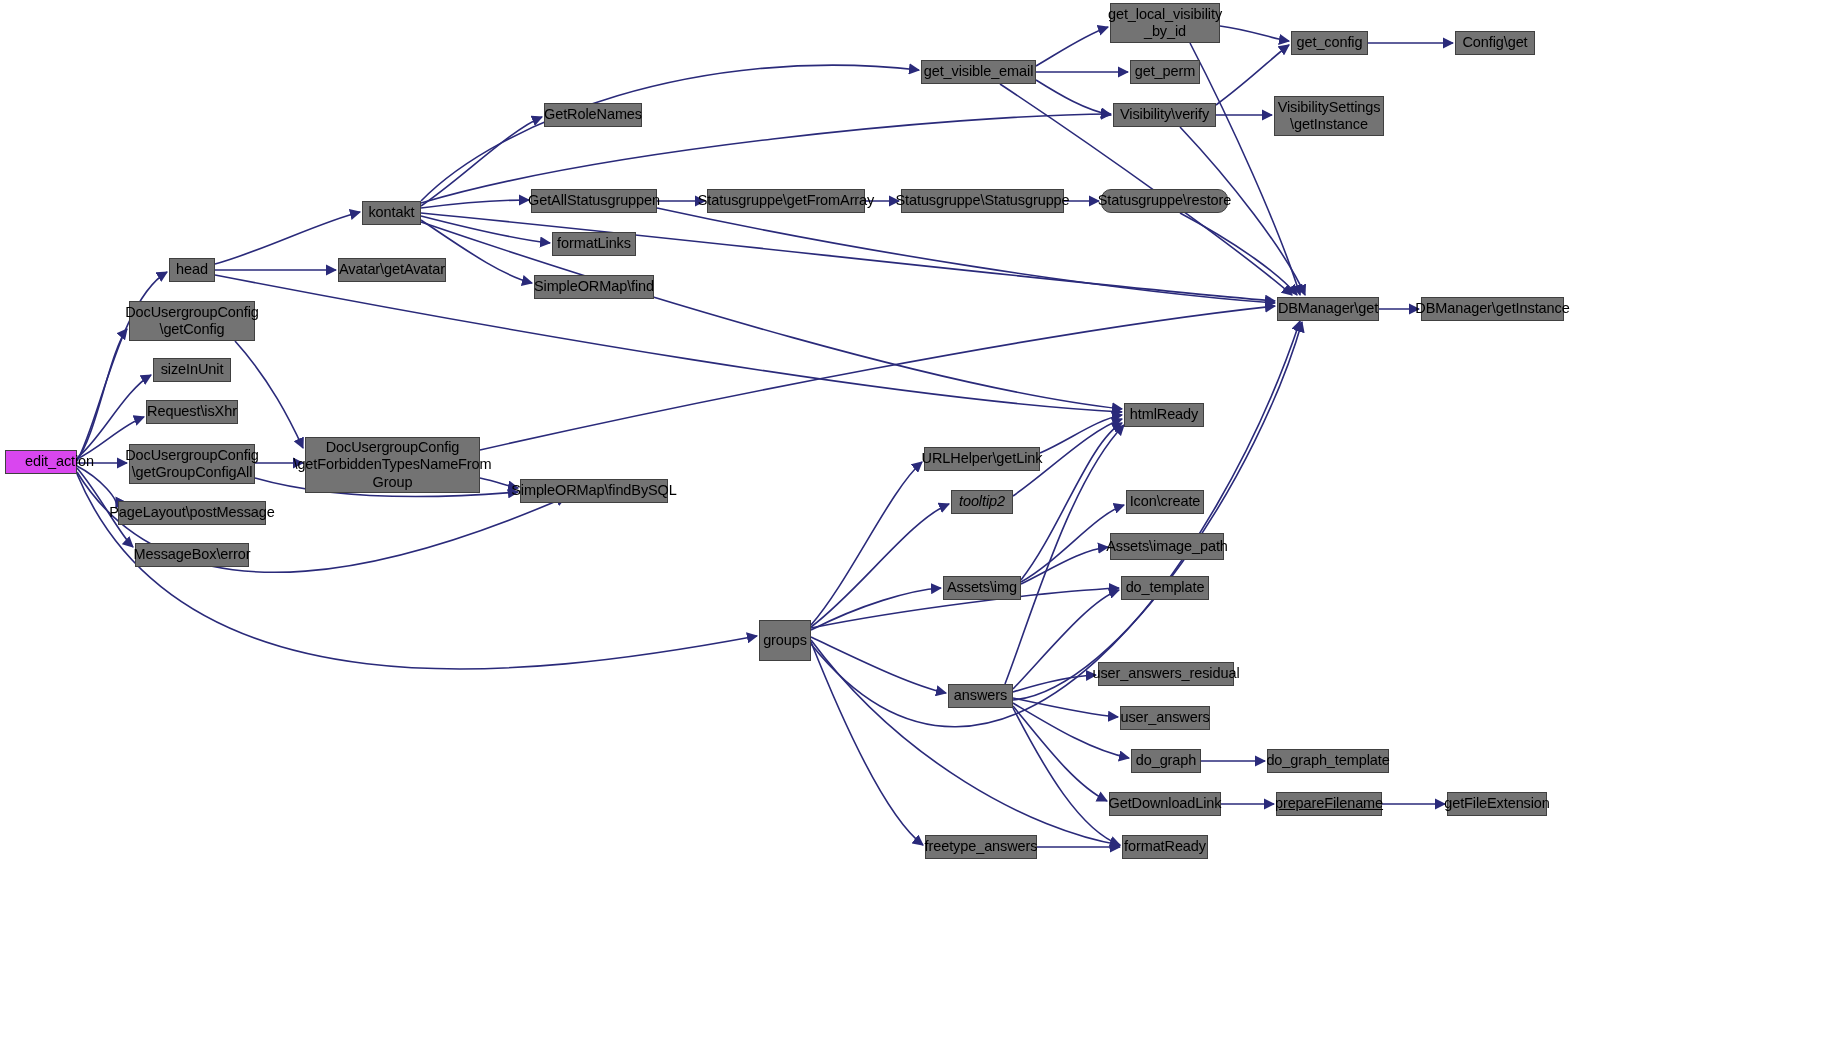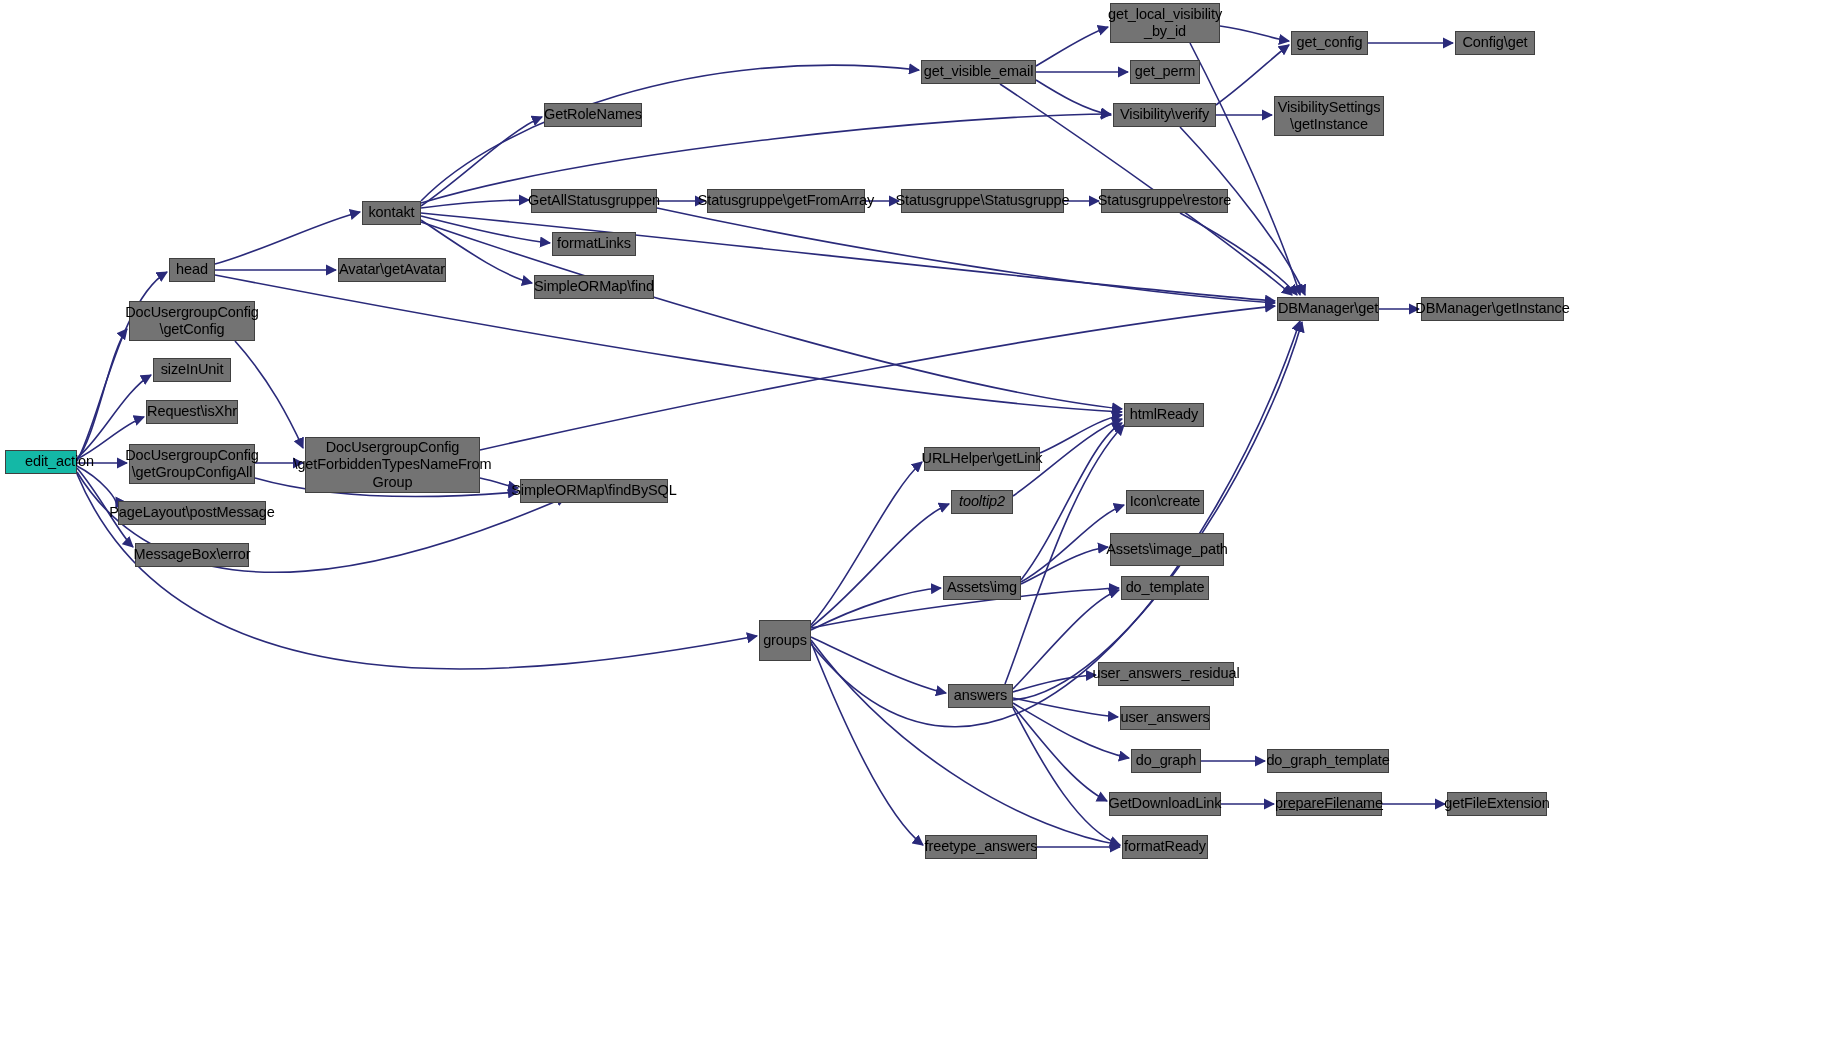--- a/index.html
+++ b/index.html
@@ -32,21 +32,21 @@
     display: flex;
     align-items: center;
     justify-content: center;
     text-align: center;
     font-size: 14.5px;
     line-height: 1.18;
     white-space: pre-line;
     letter-spacing: -0.1px;
   }
   .node.root {
-    background: #14b8a6;
+    background: #d946ef;
     border-color: #404040;
     padding-left: 37px;
   }
   .node span { display: block; }
 </style>
 </head>
 <body>
 
 <div id="canvas">
   <svg id="edges" viewBox="0 0 1843 1059">
@@ -140,38 +140,38 @@
       <div class="node" style="left: 305px; top: 437px; width: 175px; height: 56px;"><span>DocUsergroupConfig
 \getForbiddenTypesNameFrom
 Group</span></div>
       <div class="node" style="left: 544px; top: 103px; width: 98px; height: 24px;"><span>GetRoleNames</span></div>
       <div class="node" style="left: 531px; top: 189px; width: 126px; height: 24px;"><span>GetAllStatusgruppen</span></div>
       <div class="node" style="left: 552px; top: 232px; width: 84px; height: 24px;"><span>formatLinks</span></div>
       <div class="node" style="left: 534px; top: 275px; width: 120px; height: 24px;"><span>SimpleORMap\find</span></div>
       <div class="node" style="left: 520px; top: 479px; width: 148px; height: 24px;"><span>SimpleORMap\findBySQL</span></div>
       <div class="node" style="left: 707px; top: 189px; width: 158px; height: 24px;"><span>Statusgruppe\getFromArray</span></div>
       <div class="node" style="left: 901px; top: 189px; width: 163px; height: 24px;"><span>Statusgruppe\Statusgruppe</span></div>
-      <div class="node" style="left: 1101px; top: 189px; width: 127px; height: 24px;"><span>Statusgruppe\restore</span></div>
+      <div class="node" style="left: 1101px; top: 189px; width: 127px; height: 24px; border-radius: 10px;"><span>Statusgruppe\restore</span></div>
       <div class="node" style="left: 921px; top: 60px; width: 115px; height: 24px;"><span>get_visible_email</span></div>
       <div class="node" style="left: 1110px; top: 3px; width: 110px; height: 40px;"><span>get_local_visibility
 _by_id</span></div>
       <div class="node" style="left: 1130px; top: 60px; width: 70px; height: 24px;"><span>get_perm</span></div>
       <div class="node" style="left: 1113px; top: 103px; width: 103px; height: 24px;"><span>Visibility\verify</span></div>
       <div class="node" style="left: 1291px; top: 31px; width: 77px; height: 24px;"><span>get_config</span></div>
       <div class="node" style="left: 1274px; top: 96px; width: 110px; height: 40px;"><span>VisibilitySettings
 \getInstance</span></div>
       <div class="node" style="left: 1455px; top: 31px; width: 80px; height: 24px;"><span>Config\get</span></div>
       <div class="node" style="left: 1277px; top: 297px; width: 102px; height: 24px;"><span>DBManager\get</span></div>
       <div class="node" style="left: 1421px; top: 297px; width: 143px; height: 24px;"><span>DBManager\getInstance</span></div>
       <div class="node" style="left: 1124px; top: 403px; width: 80px; height: 24px;"><span>htmlReady</span></div>
       <div class="node" style="left: 924px; top: 447px; width: 116px; height: 24px;"><span>URLHelper\getLink</span></div>
       <div class="node" style="left: 951px; top: 490px; width: 62px; height: 24px; font-style: italic;"><span>tooltip2</span></div>
       <div class="node" style="left: 943px; top: 576px; width: 78px; height: 24px;"><span>Assets\img</span></div>
       <div class="node" style="left: 1126px; top: 490px; width: 78px; height: 24px;"><span>Icon\create</span></div>
-      <div class="node" style="left: 1110px; top: 533px; width: 114px; height: 33px;"><span>Assets\image_path</span></div>
+      <div class="node" style="left: 1110px; top: 533px; width: 114px; height: 27px;"><span>Assets\image_path</span></div>
       <div class="node" style="left: 1121px; top: 576px; width: 88px; height: 24px;"><span>do_template</span></div>
       <div class="node" style="left: 759px; top: 620px; width: 52px; height: 41px;"><span>groups</span></div>
       <div class="node" style="left: 948px; top: 684px; width: 65px; height: 24px;"><span>answers</span></div>
       <div class="node" style="left: 1098px; top: 662px; width: 136px; height: 24px;"><span>user_answers_residual</span></div>
       <div class="node" style="left: 1120px; top: 706px; width: 90px; height: 24px;"><span>user_answers</span></div>
       <div class="node" style="left: 1131px; top: 749px; width: 70px; height: 24px;"><span>do_graph</span></div>
       <div class="node" style="left: 1267px; top: 749px; width: 122px; height: 24px;"><span>do_graph_template</span></div>
       <div class="node" style="left: 1109px; top: 792px; width: 112px; height: 24px;"><span>GetDownloadLink</span></div>
       <div class="node" style="left: 1276px; top: 792px; width: 106px; height: 24px; text-decoration: underline;"><span>prepareFilename</span></div>
       <div class="node" style="left: 1447px; top: 792px; width: 100px; height: 24px;"><span>getFileExtension</span></div>

